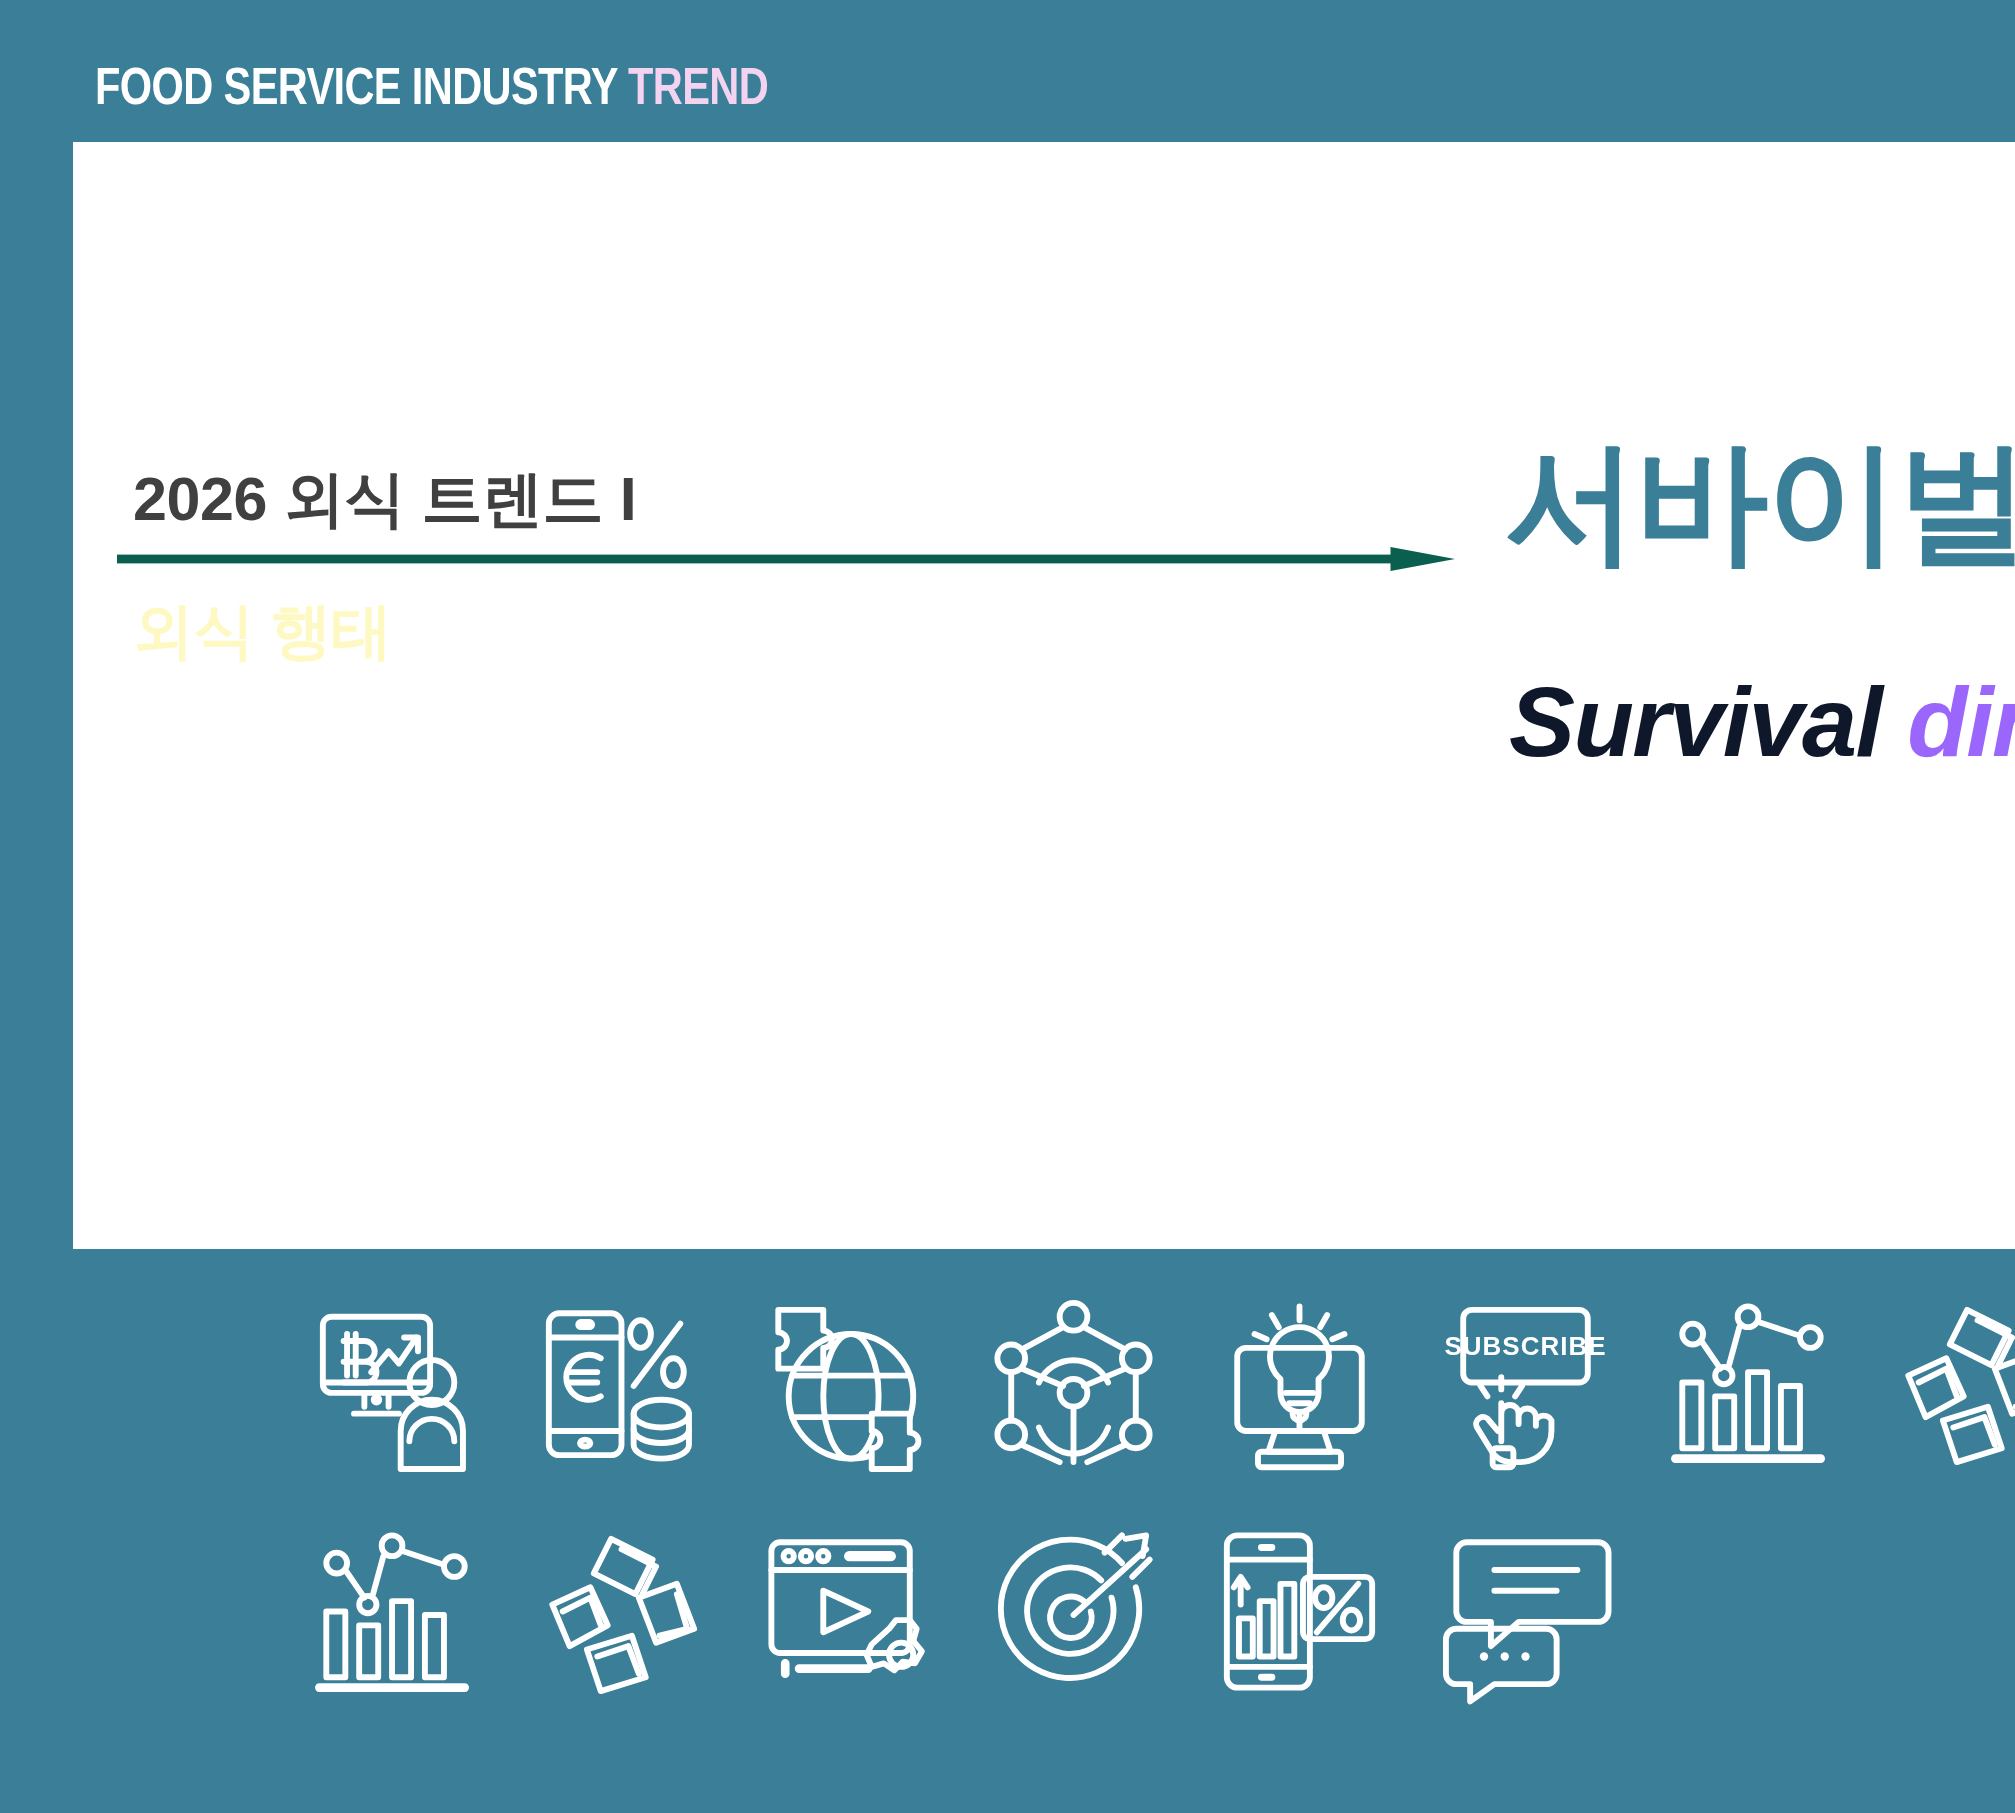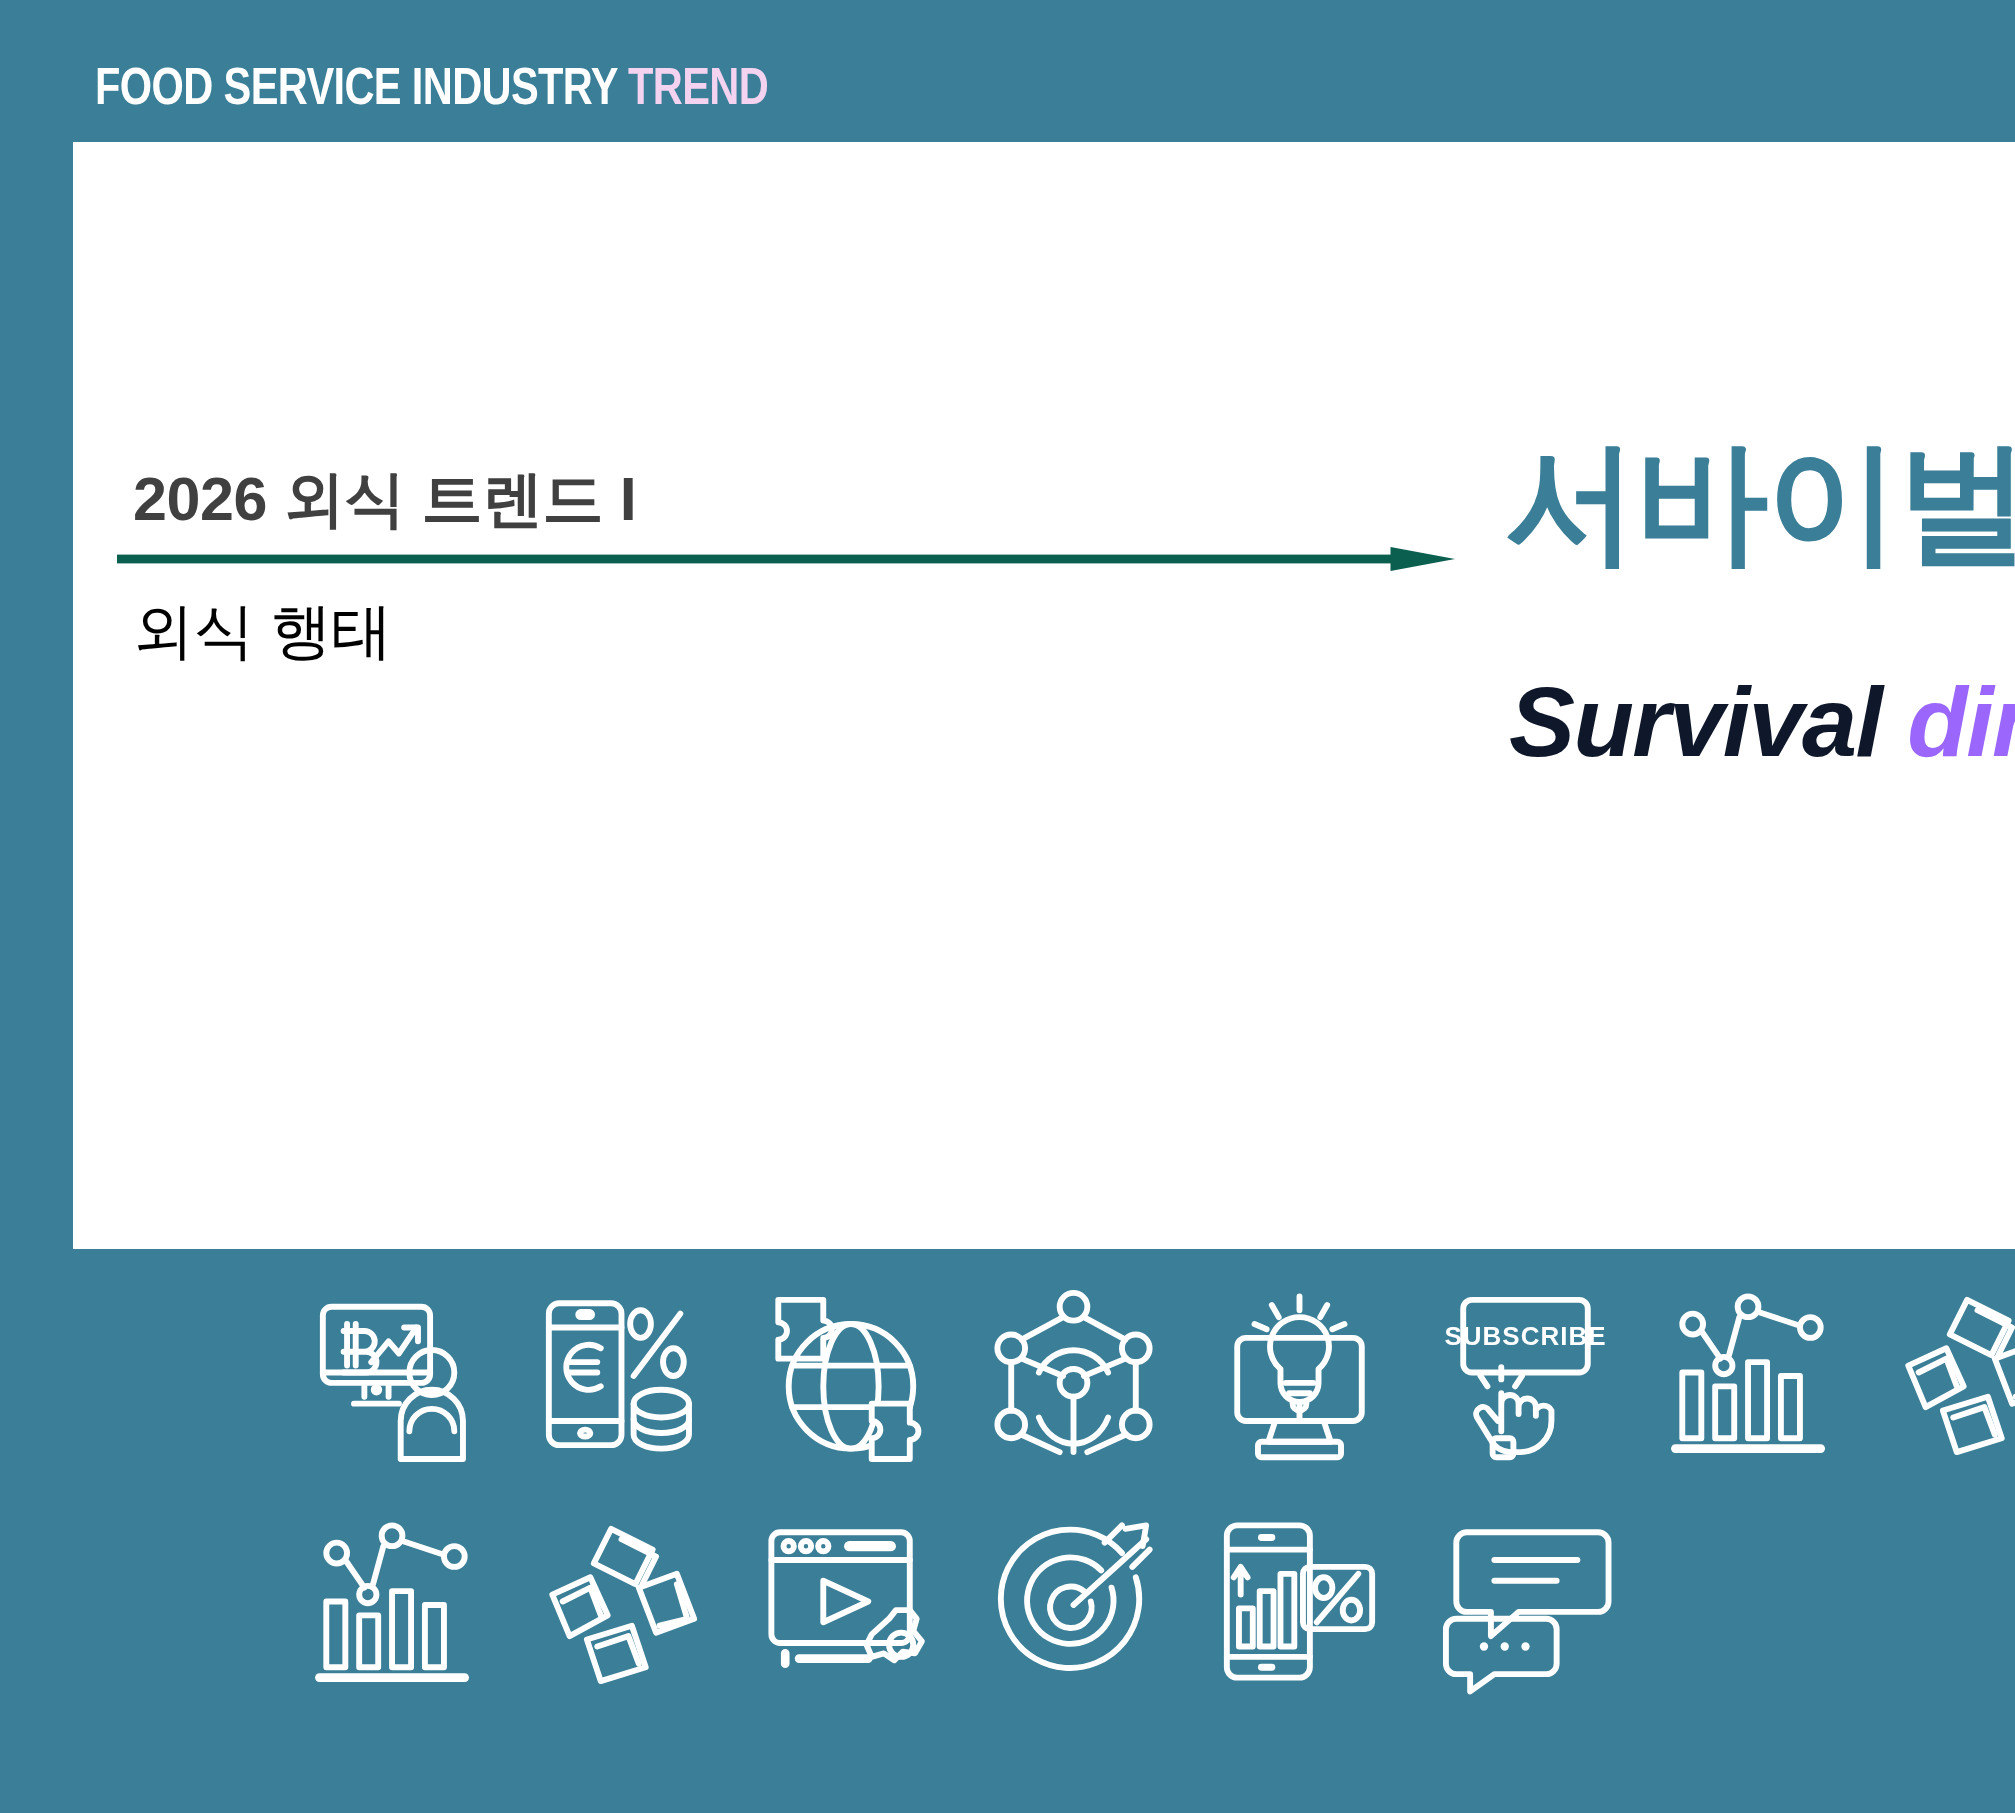--- a/index.html
+++ b/index.html
@@ -42,22 +42,22 @@
     font-weight:700;
     color:#404040;
     letter-spacing:-0.4px;
     white-space:nowrap;
     line-height:1.0;
   }
   #subject {
     position:absolute;
     left:133px; top:601px;
     font-size:61px;
-    font-weight:400;
-    color:#000000;
+    font-weight:700;
+    color:#fef9c3;
     letter-spacing:-0.4px;
     white-space:nowrap;
     line-height:1.0;
   }
 
   
   #arrow-wrap {
     position:absolute;
     left:117px; top:547px;
     width:1338px; height:24px;
@@ -94,21 +94,21 @@
     position:absolute;
     display:flex;
     align-items:flex-start;
   }
   #icon-row-1 { left:282px; top:1286px; }
   #icon-row-2 { left:282px; top:1515px; }
   .icon-cell {
     width:226px;
     height:193px;
     display:flex;
-    align-items:flex-start;
+    align-items:center;
     justify-content:center;
     flex:0 0 auto;
   }
   .icon-cell svg {
     width:173px; height:173px;
     display:block;
     stroke:#FFFFFF;
     stroke-width:3.4;
     fill:none;
     stroke-linecap:round;

